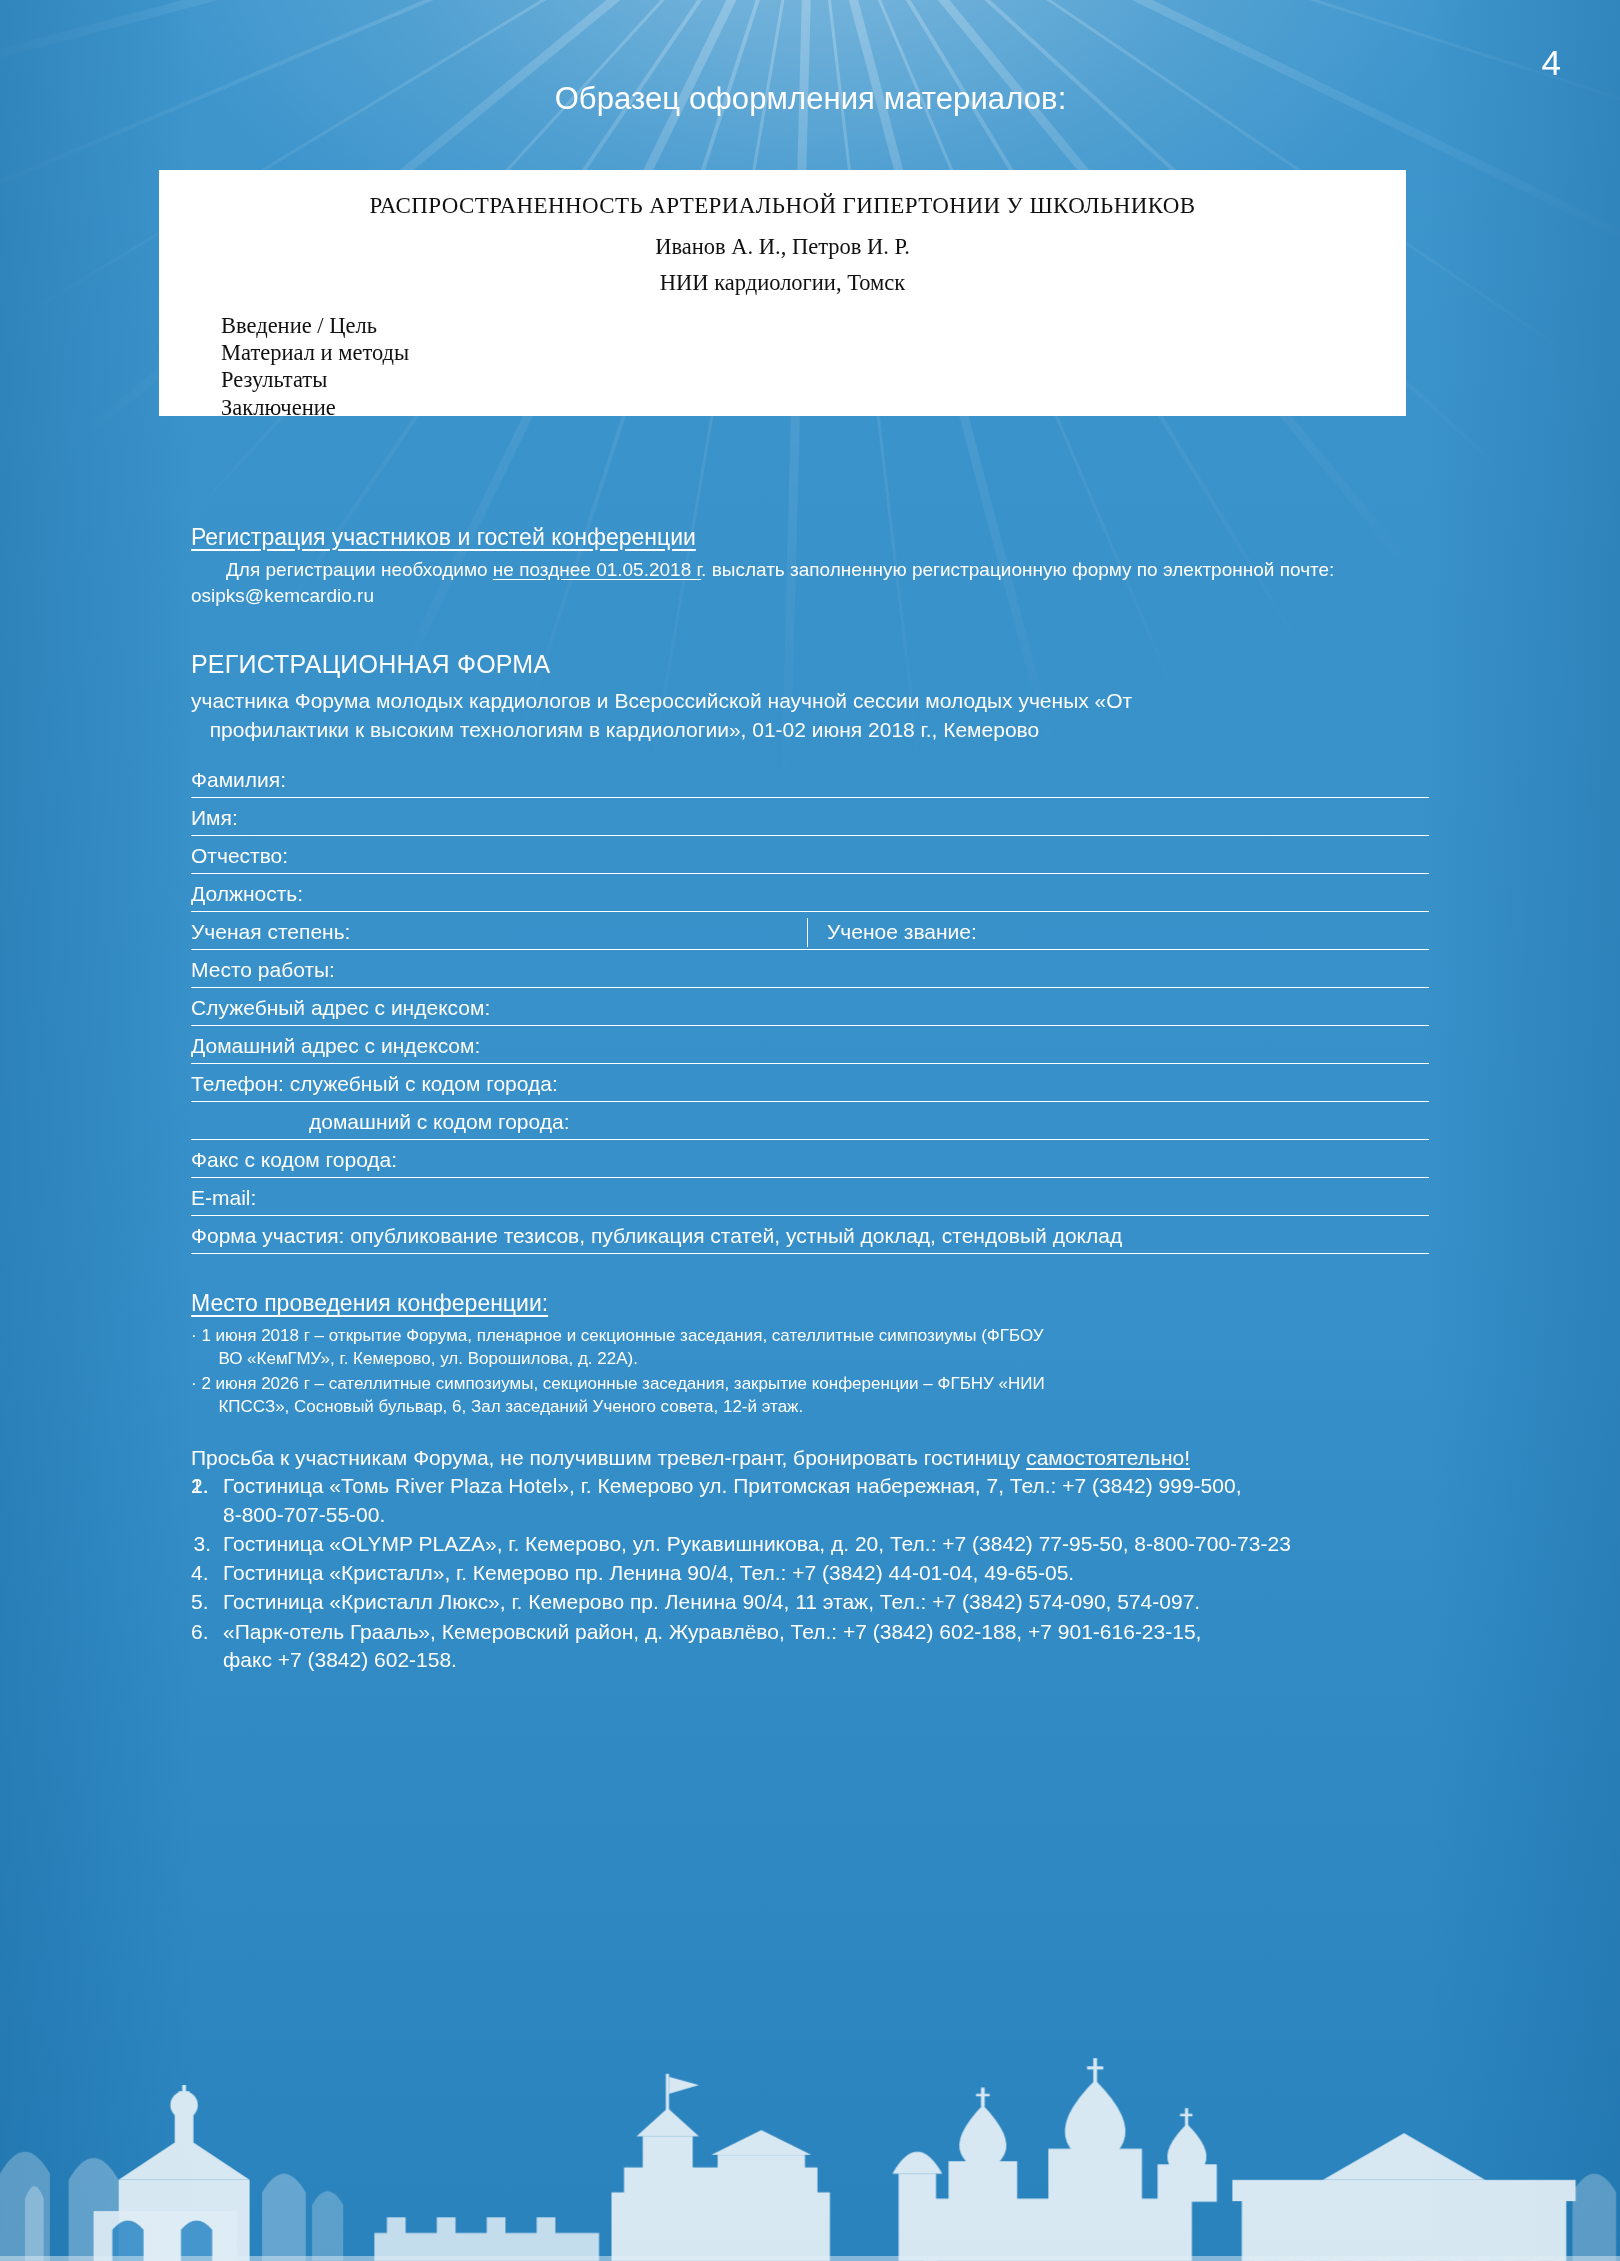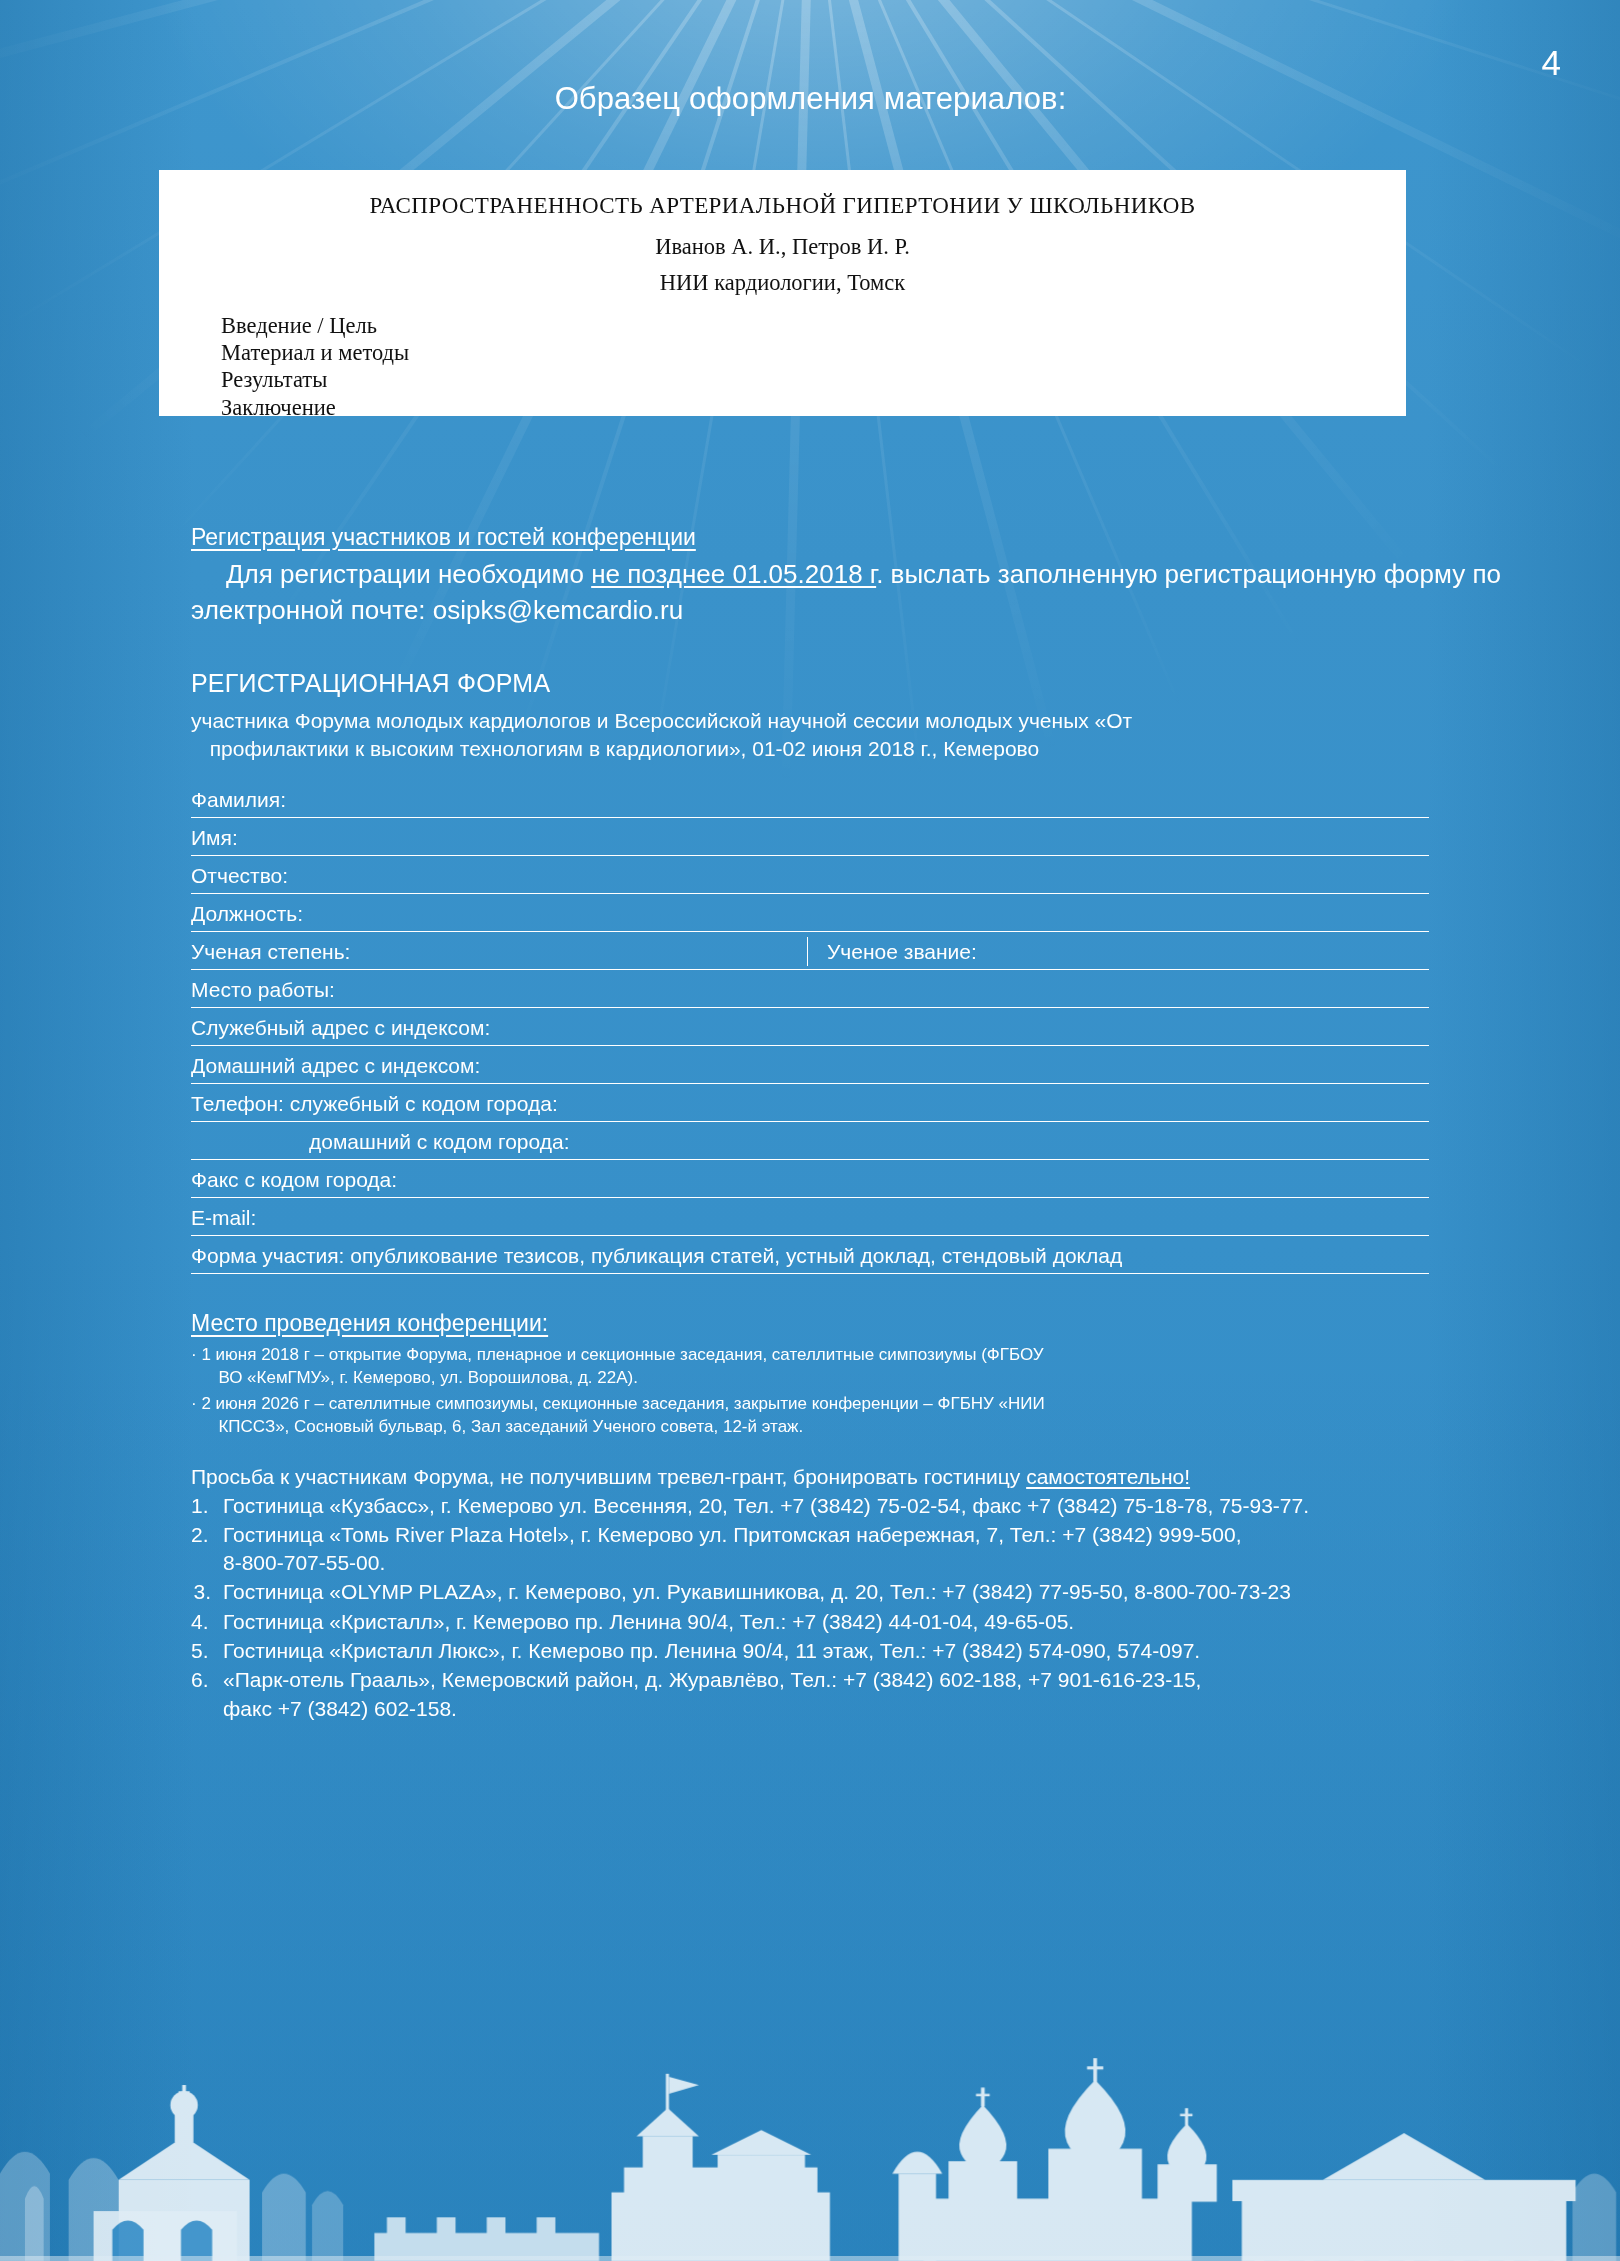--- a/index.html
+++ b/index.html
@@ -118,21 +118,21 @@
     color: #ffffff;
     margin-left: 32px;
   }
   .h-underline {
     font-size: 23px;
     text-decoration: underline;
     text-underline-offset: 3.7px;
     margin: 0 0 6.2px 0;
   }
   .para {
-    font-size: 26px;
+    font-size: 19px;
     line-height: 1.38;
     margin: 0;
   }
   .indent {
     text-indent: 35px;
   }
   .u { text-decoration: underline; text-underline-offset: 3.1px; }
 
   #reg-form-title {
     font-size: 25px;
@@ -315,21 +315,21 @@
           <span class="lbl">Форма участия: опубликование тезисов, публикация статей, устный доклад, стендовый доклад</span>
         </div>
     </div>
 
     <div id="venue-title">Место проведения конференции:</div>
     <p class="venue-item"><span>· 1 июня 2018 г – открытие Форума, пленарное и секционные заседания, сателлитные симпозиумы (ФГБОУ</span><span class="l2">ВО «КемГМУ»,  г. Кемерово, ул. Ворошилова, д. 22А).</span></p>
     <p class="venue-item"><span>· 2 июня 2026 г – сателлитные симпозиумы, секционные заседания, закрытие конференции – ФГБНУ «НИИ</span><span class="l2">КПССЗ», Сосновый бульвар, 6, Зал заседаний Ученого совета, 12-й этаж.</span></p>
 
     <p id="hotels-note"><span>Просьба к участникам Форума, не получившим тревел-грант,  бронировать гостиницу </span><span class="u">самостоятельно!</span></p>
 
-    <p class="hotel"><span class="num">1.</span><span>Гостиница «Кузбасс», г. Кемерово ул. Весенняя, 20, Тел. +7 (3842) 75-02-54, факс +7 (3842) 75-18-78, 75-93-77.</span></p>
+    <p class="hotel"><span class="num">1.</span></p>
     <p class="hotel"><span class="num">2.</span><span>Гостиница «Томь River Plaza Hotel», г. Кемерово ул. Притомская набережная, 7, Тел.: +7 (3842) 999-500,</span><span class="l2">8-800-707-55-00.</span></p>
     <p class="hotel"><span class="num wide">3.</span><span>Гостиница «OLYMP PLAZA», г. Кемерово, ул. Рукавишникова, д. 20, Тел.: +7 (3842) 77-95-50, 8-800-700-73-23</span></p>
     <p class="hotel"><span class="num">4.</span><span>Гостиница «Кристалл», г. Кемерово пр. Ленина 90/4, Тел.: +7 (3842) 44-01-04, 49-65-05.</span></p>
     <p class="hotel"><span class="num">5.</span><span>Гостиница «Кристалл Люкс», г. Кемерово пр. Ленина 90/4, 11 этаж, Тел.: +7 (3842) 574-090, 574-097.</span></p>
     <p class="hotel"><span class="num">6.</span><span>«Парк-отель Грааль», Кемеровский район, д. Журавлёво, Тел.: +7 (3842) 602-188, +7 901-616-23-15,</span><span class="l2">факс +7 (3842) 602-158.</span></p>
   </div>
 
   <svg id="skyline" viewBox="0 0 2599 500" preserveAspectRatio="none">
     <g fill="#ffffff" opacity="0.9">
 

